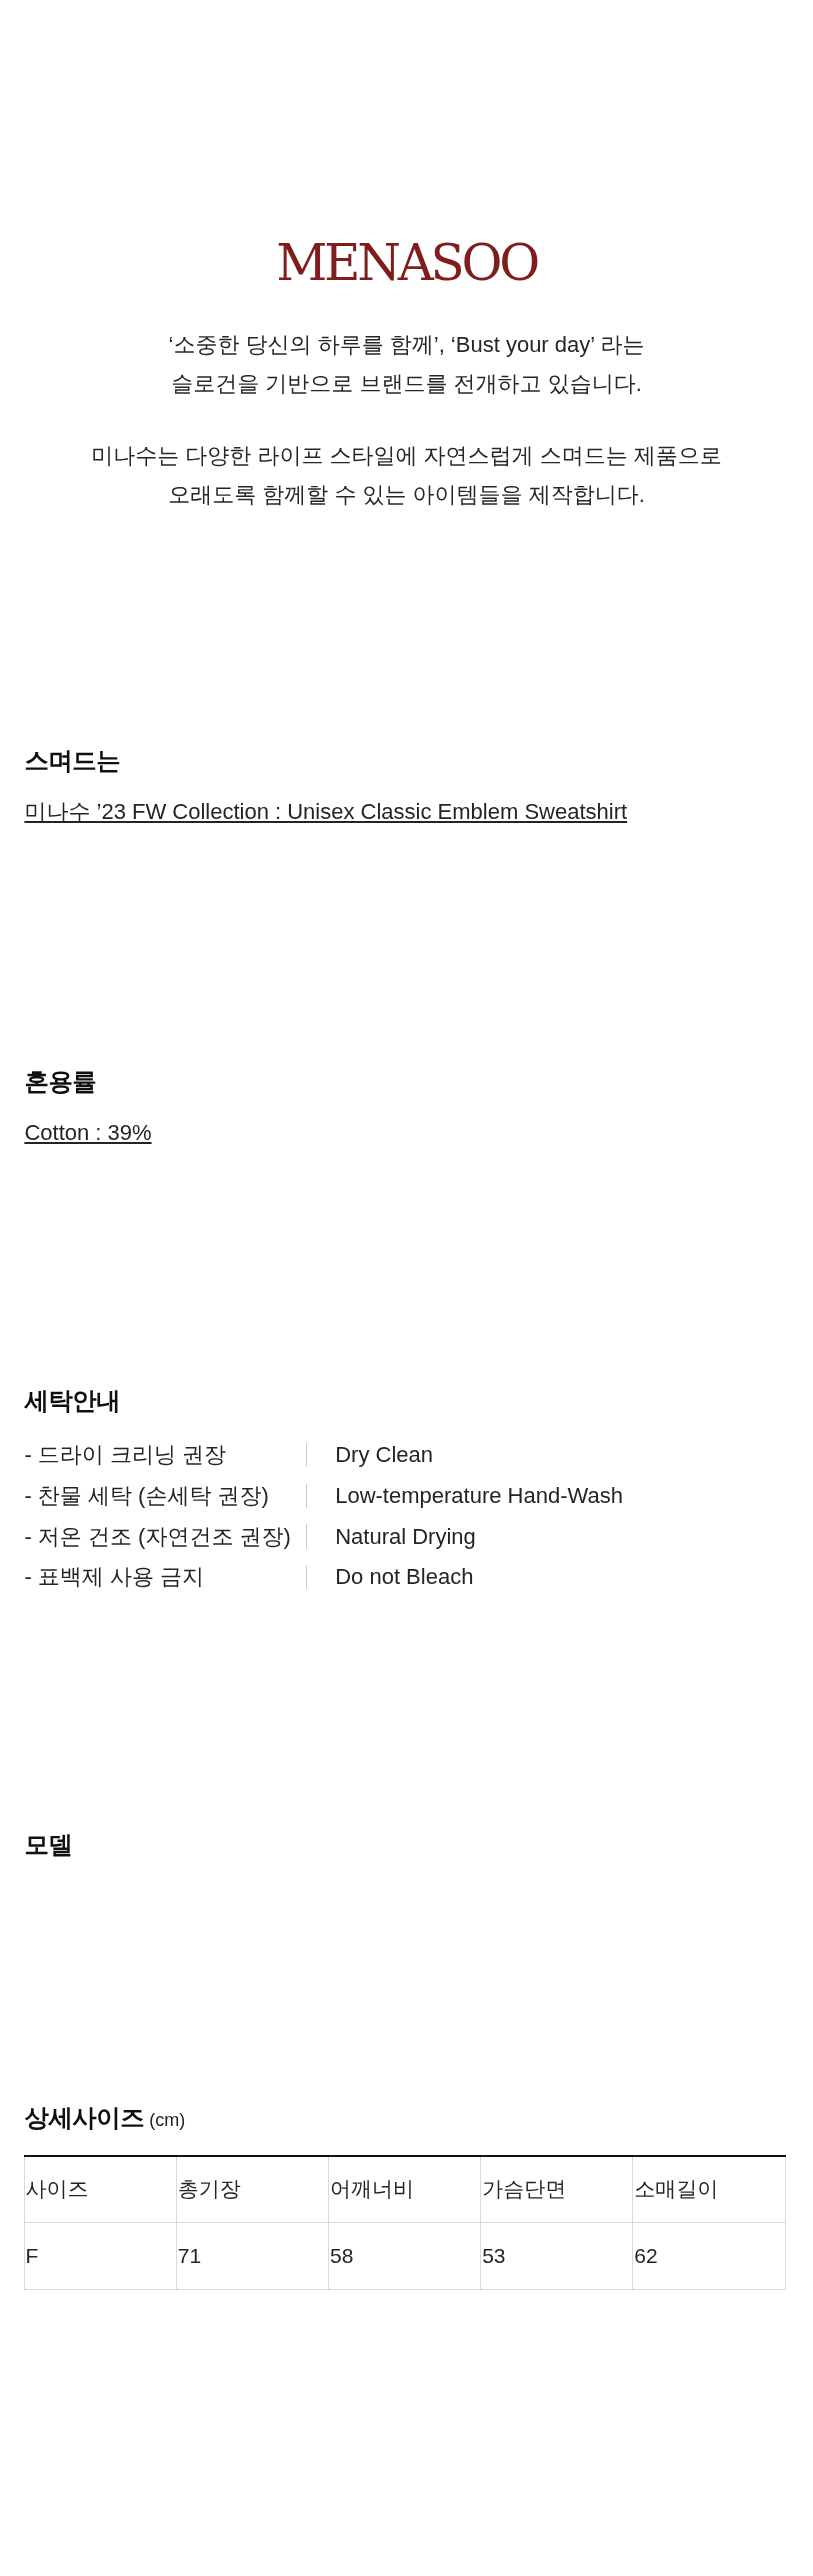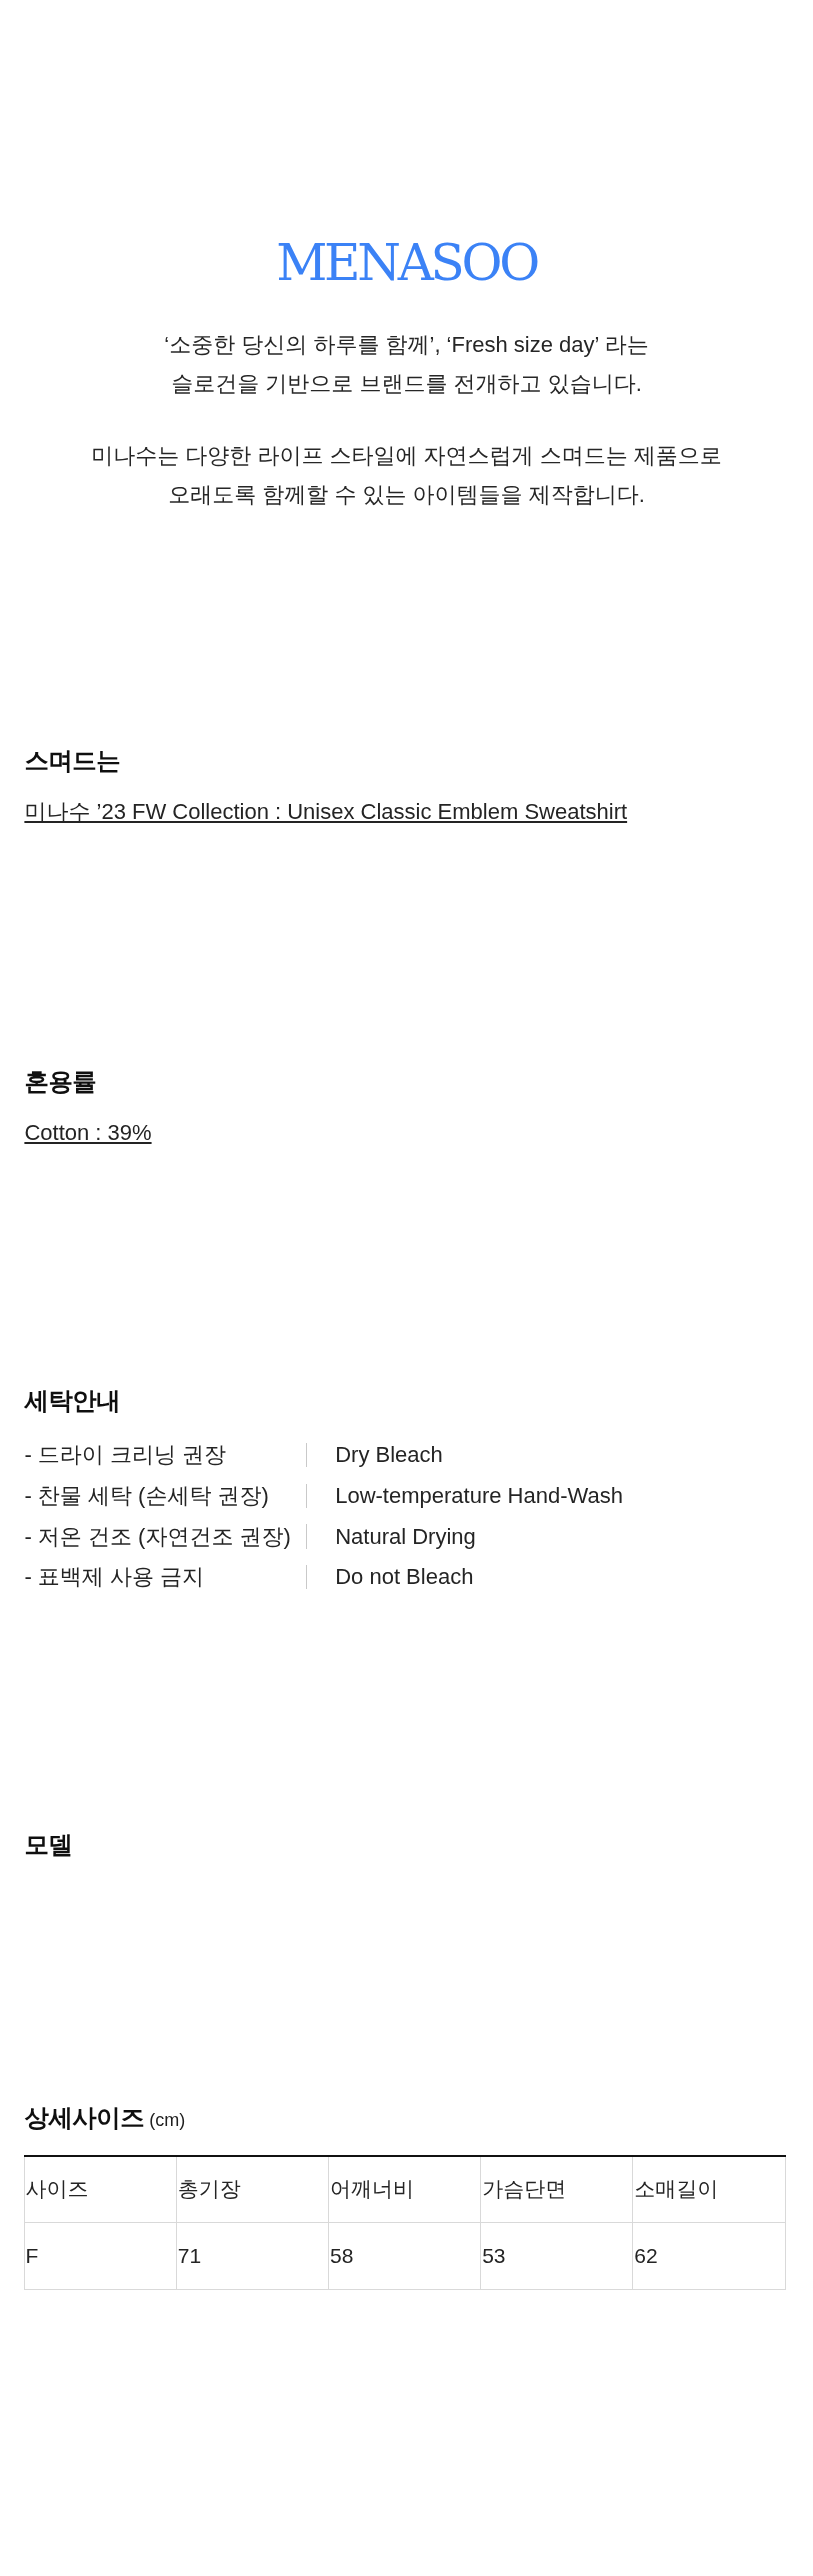--- a/index.html
+++ b/index.html
@@ -14,21 +14,21 @@
   }
 
   
   .logo {
     padding-top: 238px;
     text-align: center;
     font-family: "DejaVu Serif", serif;
     font-size: 50px;
     line-height: 1;
     letter-spacing: -3.3px;
-    color: #3b82f6;
+    color: #7f1d1d;
   }
   .intro {
     text-align: center;
     font-size: 22px;
     line-height: 39px;
     color: #262626;
   }
   .intro.p1 { margin-top: 37px; }
   .intro.p2 { margin-top: 33px; }
 
@@ -119,21 +119,21 @@
   .size-table td { height: 64px; }
 </style>
 </head>
 <body>
 
 <div class="page">
 
   <div class="logo">MENASOO</div>
 
   <div class="intro p1">
-    <div>‘소중한 당신의 하루를 함께’, ‘Fresh size day’ 라는</div>
+    <div>‘소중한 당신의 하루를 함께’, ‘Bust your day’ 라는</div>
     <div>슬로건을 기반으로 브랜드를 전개하고 있습니다.</div>
   </div>
   <div class="intro p2">
     <div>미나수는 다양한 라이프 스타일에 자연스럽게 스며드는 제품으로</div>
     <div>오래도록 함께할 수 있는 아이템들을 제작합니다.</div>
   </div>
 
   <div class="section sec-product">
     <div class="sec-heading">스며드는</div>
     <div class="sec-body">미나수 ’23 FW Collection : Unisex Classic Emblem Sweatshirt</div>
@@ -143,21 +143,21 @@
     <div class="sec-heading">혼용률</div>
     <div class="sec-body">Cotton : 39%</div>
   </div>
 
   <div class="section sec-care">
     <div class="sec-heading">세탁안내</div>
     <div class="care-list">
       <div class="care-row">
         <span class="care-ko">- 드라이 크리닝 권장</span>
         <span class="care-div"></span>
-        <span class="care-en">Dry Bleach</span>
+        <span class="care-en">Dry Clean</span>
       </div>
       <div class="care-row">
         <span class="care-ko">- 찬물 세탁 (손세탁 권장)</span>
         <span class="care-div"></span>
         <span class="care-en">Low-temperature Hand-Wash</span>
       </div>
       <div class="care-row">
         <span class="care-ko">- 저온 건조 (자연건조 권장)</span>
         <span class="care-div"></span>
         <span class="care-en">Natural Drying</span>

